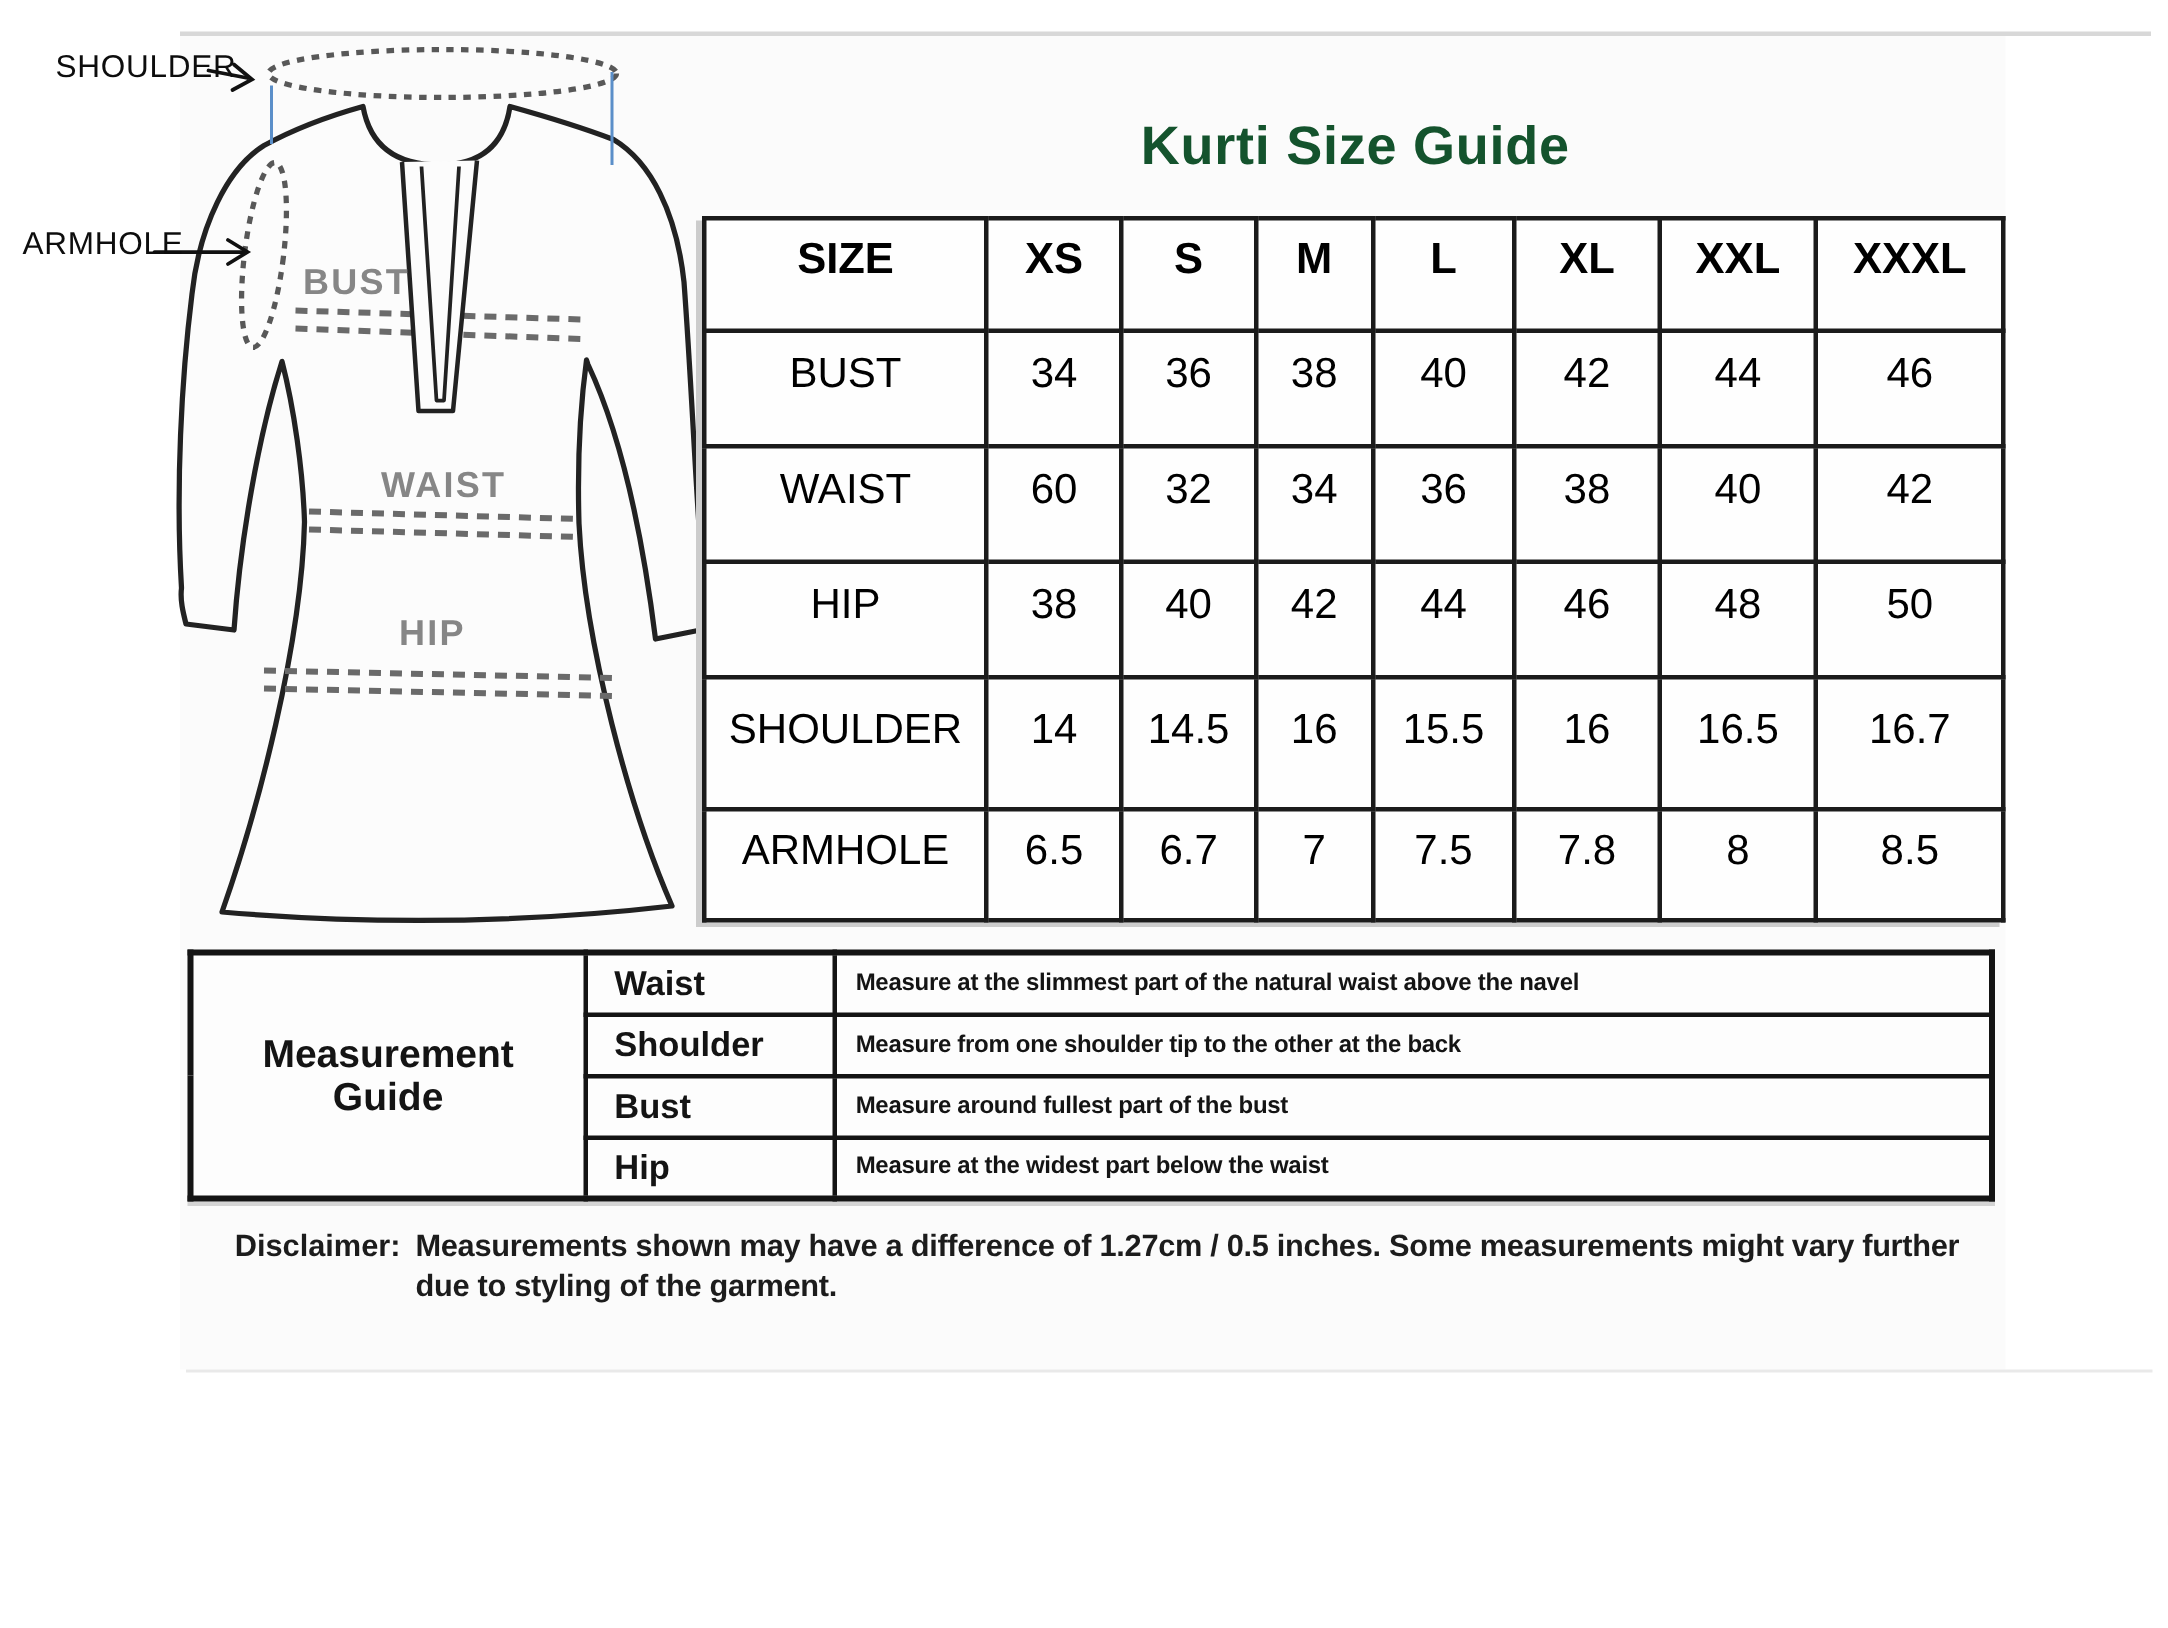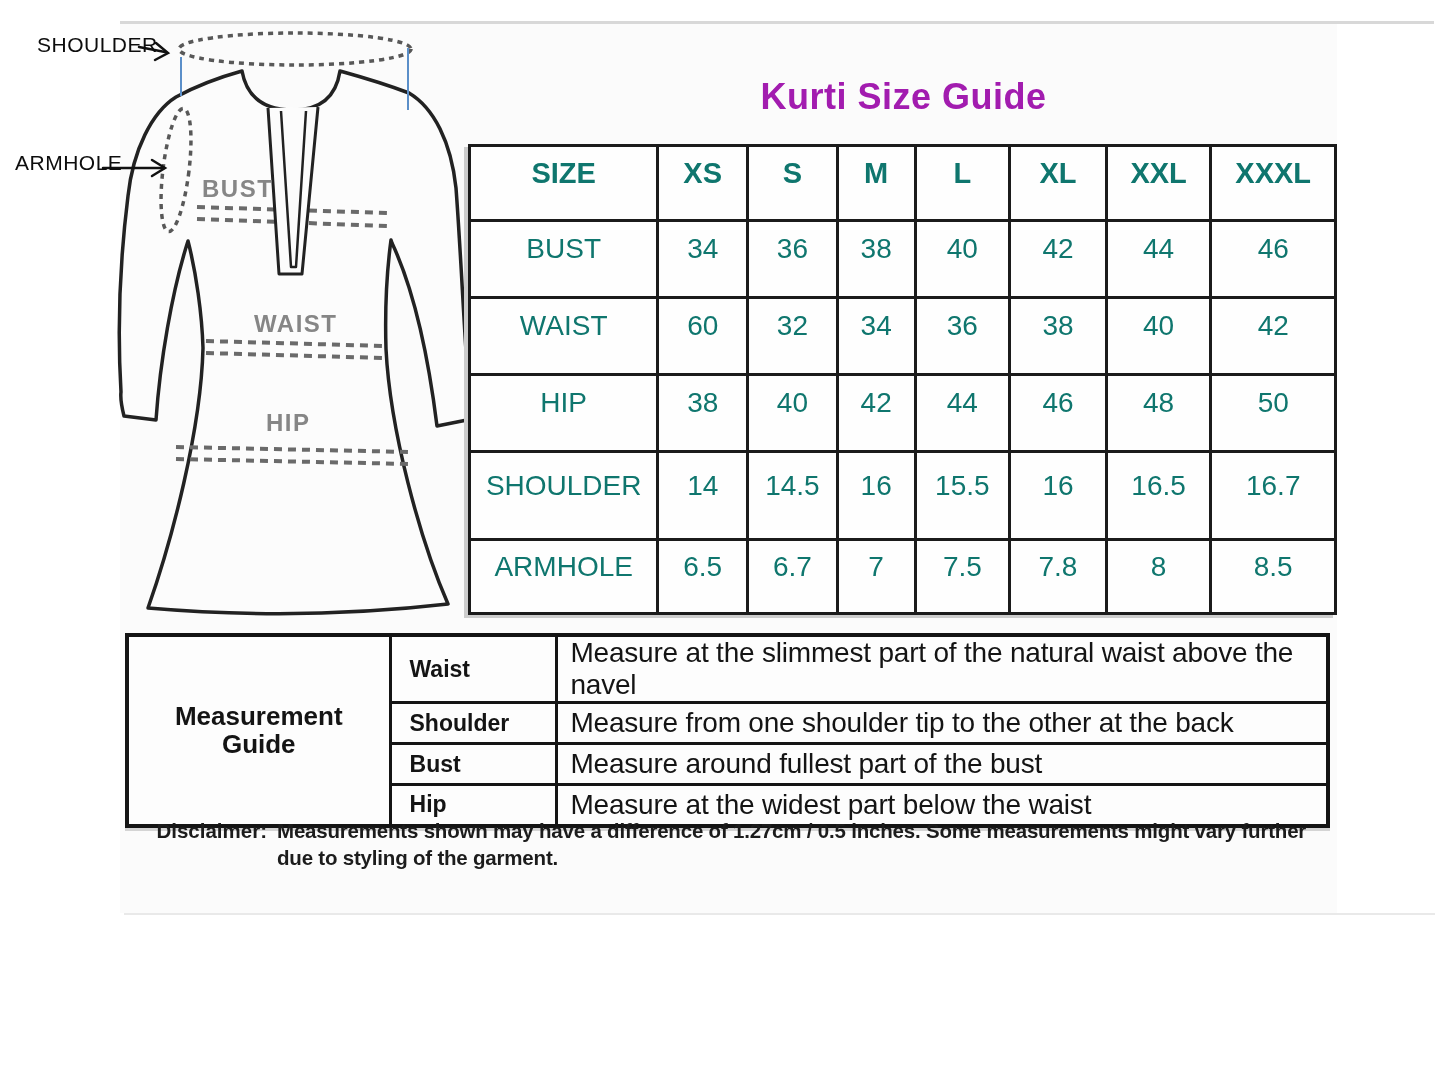--- a/index.html
+++ b/index.html
@@ -16,41 +16,41 @@
   .diag-label { position:absolute; color:#0d0d0d; font-size:21px; letter-spacing:0.5px; white-space:nowrap; }
   .shoulder-label { left:37px; top:33px; }
   .armhole-label  { left:15px; top:151px; }
   .body-label { position:absolute; color:#868686; font-weight:bold; font-size:24px; letter-spacing:1.5px; white-space:nowrap; }
   .bust-label  { left:202px; top:175px; }
   .waist-label { left:254px; top:310px; }
   .hip-label   { left:266px; top:409px; }
 
   
   .guide-title { position:absolute; left:470px; top:76px; width:867px; text-align:center;
-                 font-size:36px; font-weight:bold; color:#a21caf; letter-spacing:0.5px; }
+                 font-size:36px; font-weight:bold; color:#14532d; letter-spacing:0.5px; }
 
   
   .size-table-wrap { position:absolute; left:468px; top:144px; width:869px; height:468px; }
   table.size-table { width:100%; height:100%; border-collapse:collapse; table-layout:fixed;
                      background:#fefefe; border:3px solid #1b1b1b; box-shadow:-4px 3px 0 #cccccc; }
   table.size-table th, table.size-table td {
       border:3px solid #1b1b1b; text-align:center; vertical-align:middle;
-      padding-bottom:20px; color:#0f766e; }
+      padding-bottom:20px; color:#000000; }
   table.size-table th { font-size:29px; font-weight:bold; }
   table.size-table td { font-size:28px; font-weight:normal; }
 
   
   .measure-wrap { position:absolute; left:125px; top:633px; width:1205px; height:167px; }
   table.measure-table { width:100%; height:100%; border-collapse:collapse; table-layout:fixed;
                         background:#fdfdfd; border:4px solid #141414; box-shadow:0 3px 0 #d4d4d4; }
   table.measure-table td { border:3px solid #141414; color:#141414; vertical-align:middle; }
   td.measure-header { text-align:center; font-weight:bold; font-size:26px; line-height:1.1; }
   td.measure-header span { display:inline-block; max-width:215px;text-align:center; }
   td.measure-label { font-weight:bold; font-size:23px; padding-left:18px; }
-  td.measure-desc  { font-weight:normal; font-size:28px; padding-left:12px; letter-spacing:-0.2px; color:#1a1a1a; }
+  td.measure-desc  { font-weight:bold; font-size:16px; padding-left:12px; letter-spacing:-0.2px; color:#1a1a1a; }
 
   
   .disclaimer { position:absolute; left:145px; top:817px; width:1195px; display:flex; gap:10px;
                 font-weight:bold; font-size:20.5px; line-height:1.32; color:#1c1c1c;justify-content:flex-end; }
   .disclaimer-label { white-space:nowrap; }
   .disclaimer-text  { width:1063px; letter-spacing:-0.2px; }
 </style>
 </head>
 <body>
 

